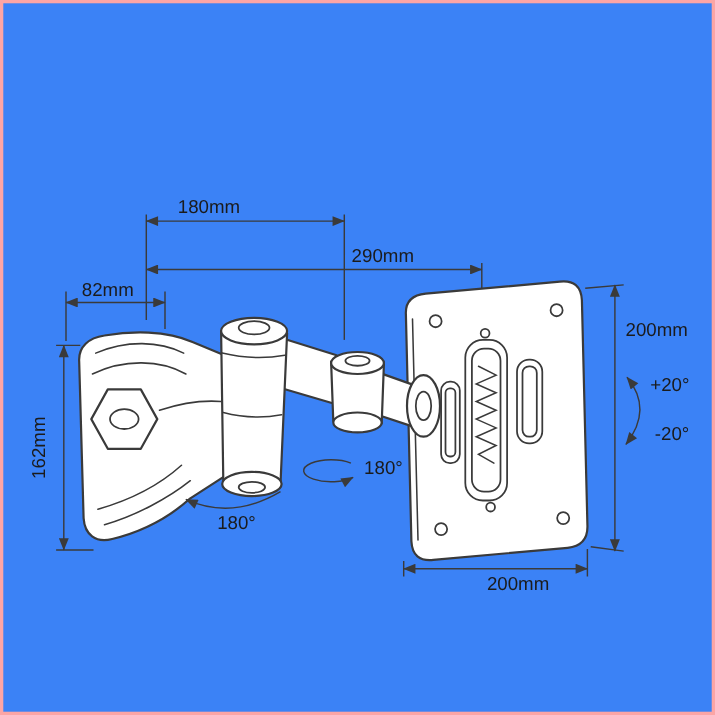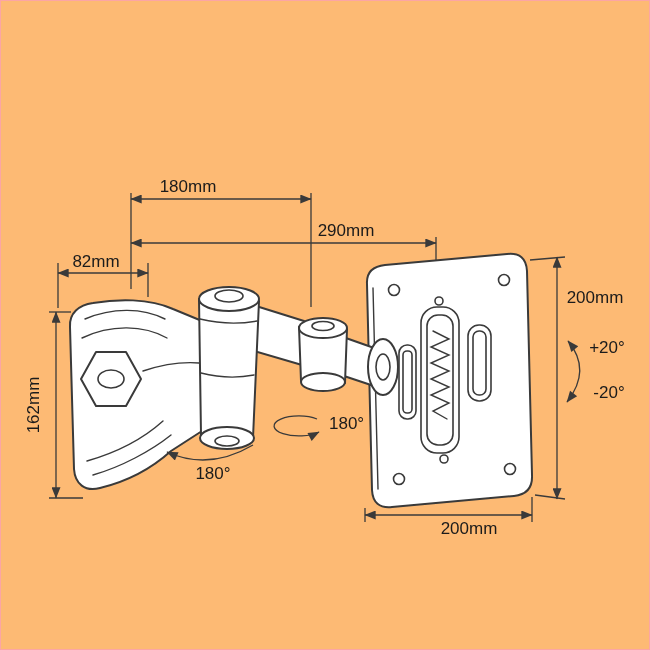--- a/index.html
+++ b/index.html
@@ -4,22 +4,22 @@
 <style>
   html, body {
     margin: 0;
     padding: 0;
     background: #ffffff;
   }
   .canvas {
     position: relative;
     width: 650px;
     height: 650px;
-    background: #fdba74;
-    border: 1px solid #fca5a5;
+    background: #3b82f6;
+    border: 3px solid #fca5a5;
     box-sizing: border-box;
     overflow: hidden;
     font-family: "Liberation Sans", sans-serif;
     text-decoration: underline;
   }
   svg { display: block; }
   .ln   { stroke:#3a3a3a; stroke-width:2;   fill:#ffffff; stroke-linejoin:round; stroke-linecap:round; }
   .thin { stroke:#3a3a3a; stroke-width:1.4; fill:none;    stroke-linecap:round; }
   .dim  { stroke:#3a3a3a; stroke-width:1.3; fill:none; }
   .hole { stroke:#3a3a3a; stroke-width:1.6; fill:#ffffff; }

